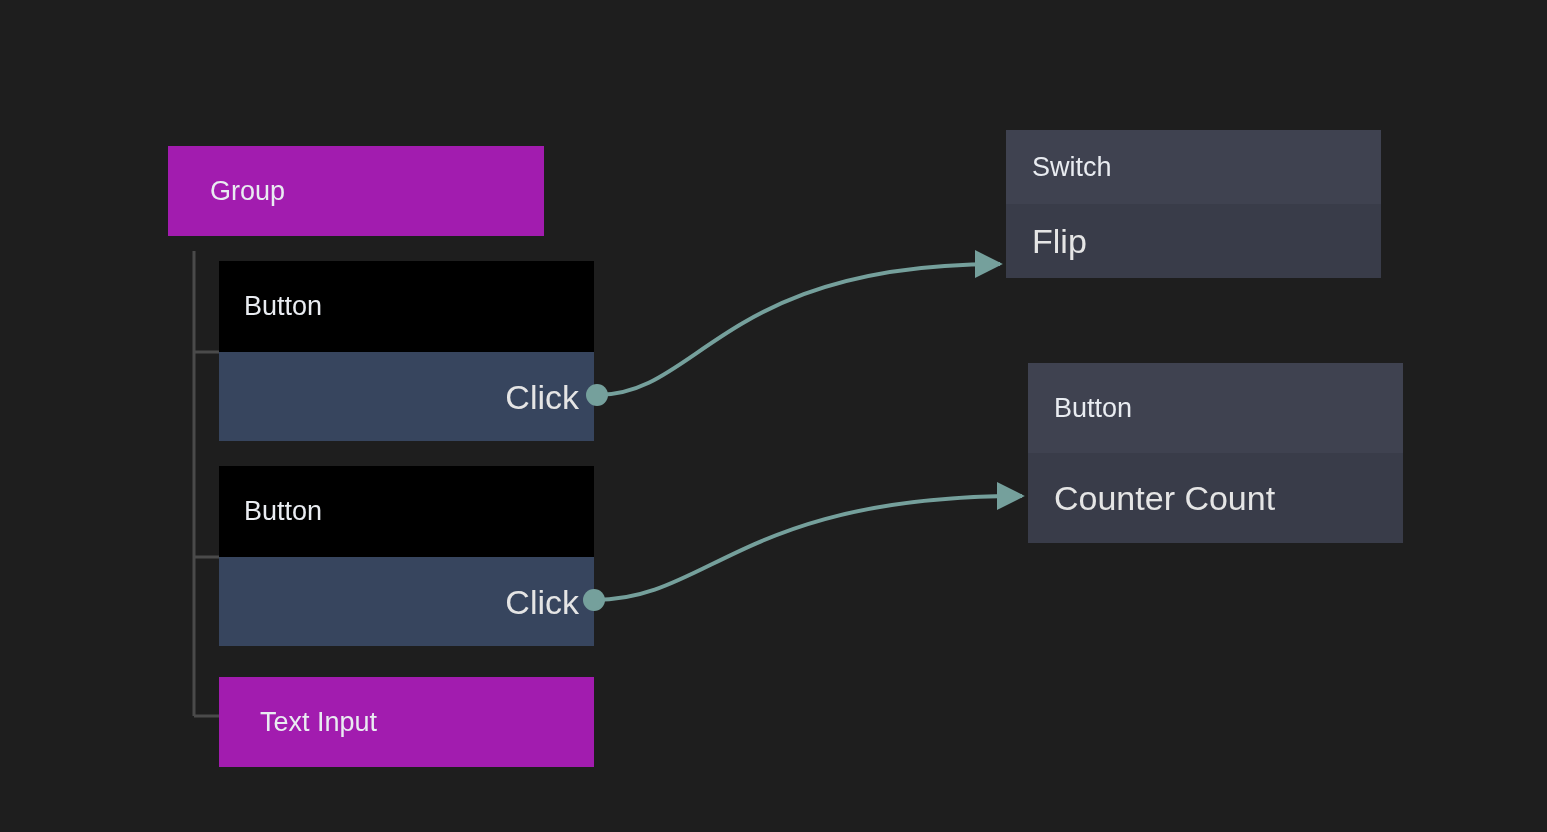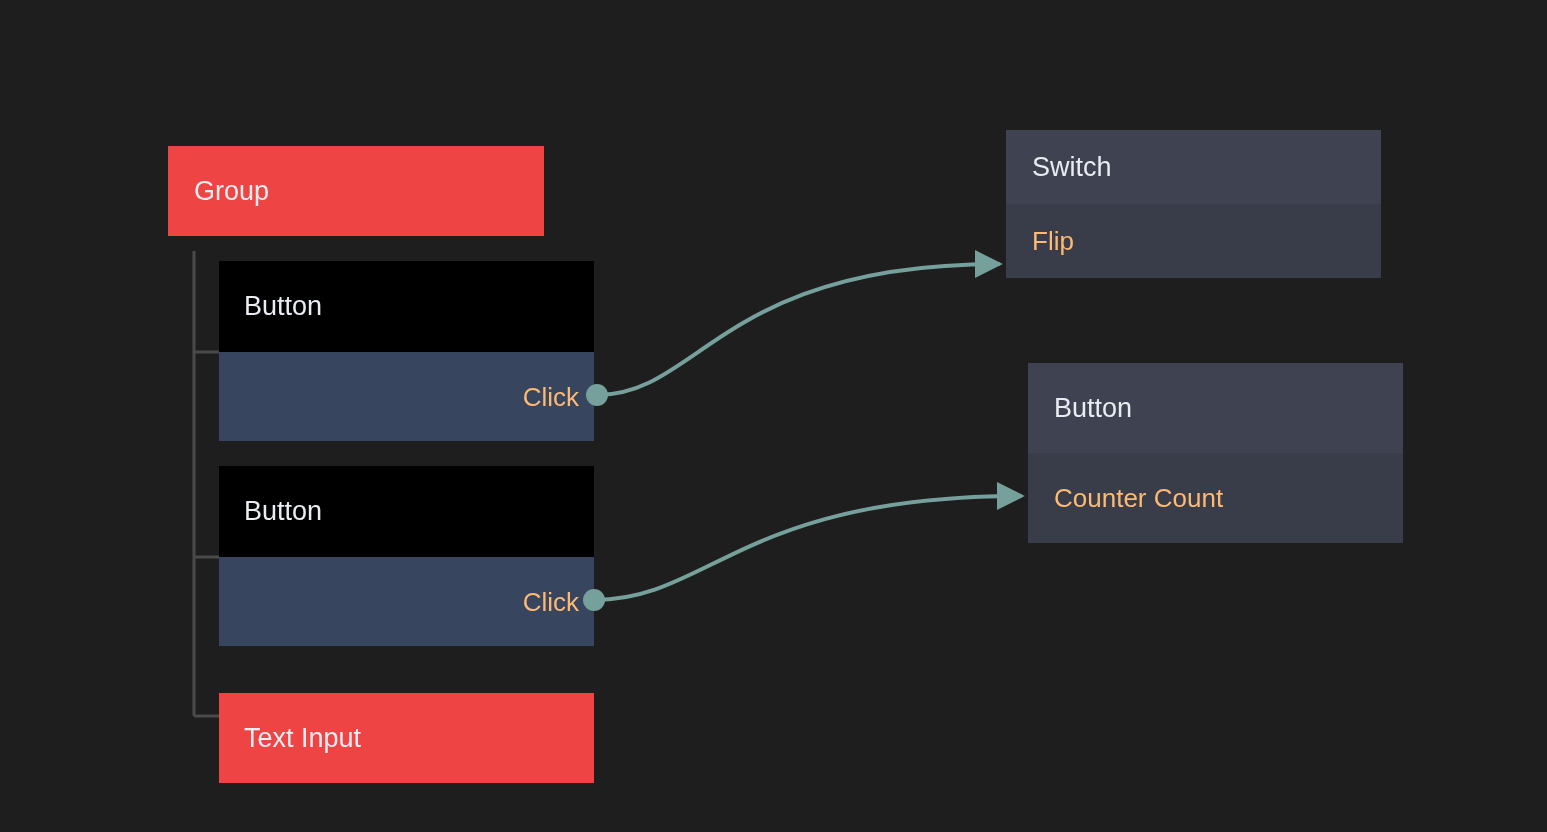--- a/index.html
+++ b/index.html
@@ -38,31 +38,31 @@
     flex: 1 1 auto;
   }
   .node-title {
     color: #e9ecf1;
     font-size: 27px;
     font-weight: 400;
     line-height: 1;
     white-space: nowrap;
   }
   .port-label {
-    color: #fdba74;
-    font-size: 26px;
+    color: #e5e5e5;
+    font-size: 34px;
     font-weight: 400;
     line-height: 1;
     white-space: nowrap;
   }
 
   
   .node.widget .node-header { background: #000000; }
   .node.widget .node-body   { background: #37455e; padding-left: 32px; }
-  .node.widget.flat         { background: #ef4444; }
+  .node.widget.flat         { background: #a21caf; padding-left: 16px; }
   .node.widget.flat .node-header { background: transparent; }
 
   
   .node.logic .node-header { background: #3f4250; }
   .node.logic .node-body   { background: #393c49; }
 
   
   #node-group {
     left: 168px; top: 146px; width: 376px; height: 90px;
   }
@@ -74,21 +74,21 @@
   #node-button-1 .node-header { height: 91px; padding-left: 25px; }
   #node-button-1 .node-body   { height: 89px; justify-content: flex-end; padding-right: 15px; }
 
   #node-button-2 {
     left: 219px; top: 466px; width: 375px; height: 180px;
   }
   #node-button-2 .node-header { height: 91px; padding-left: 25px; }
   #node-button-2 .node-body   { height: 89px; justify-content: flex-end; padding-right: 15px; }
 
   #node-textinput {
-    left: 219px; top: 693px; width: 375px; height: 90px;
+    left: 219px; top: 677px; width: 375px; height: 90px;
   }
   #node-textinput .node-header { height: 90px; padding-left: 25px; }
 
   #node-switch {
     left: 1006px; top: 130px; width: 375px; height: 148px;
   }
   #node-switch .node-header { height: 90px; padding-left: 26px; }
   #node-switch .node-body   { height: 90px; padding-left: 26px; }
 
   #node-counter {

